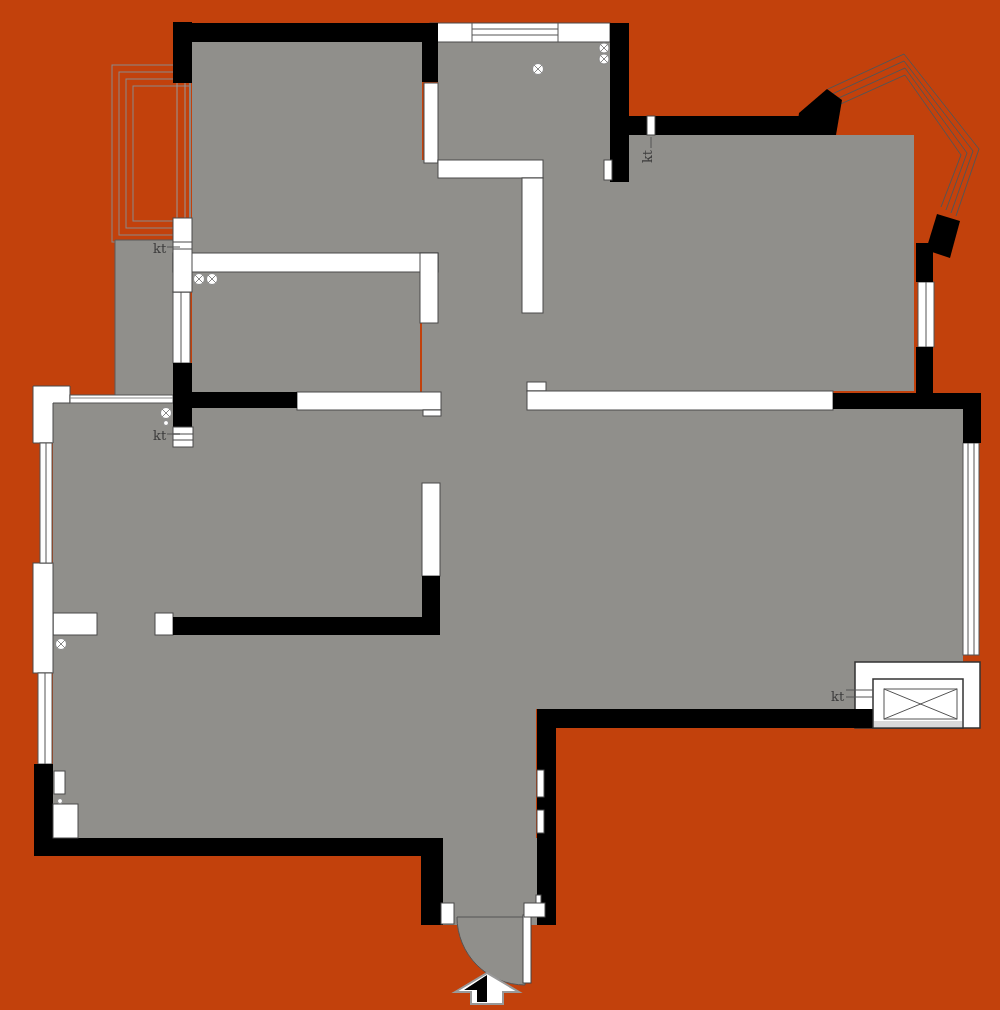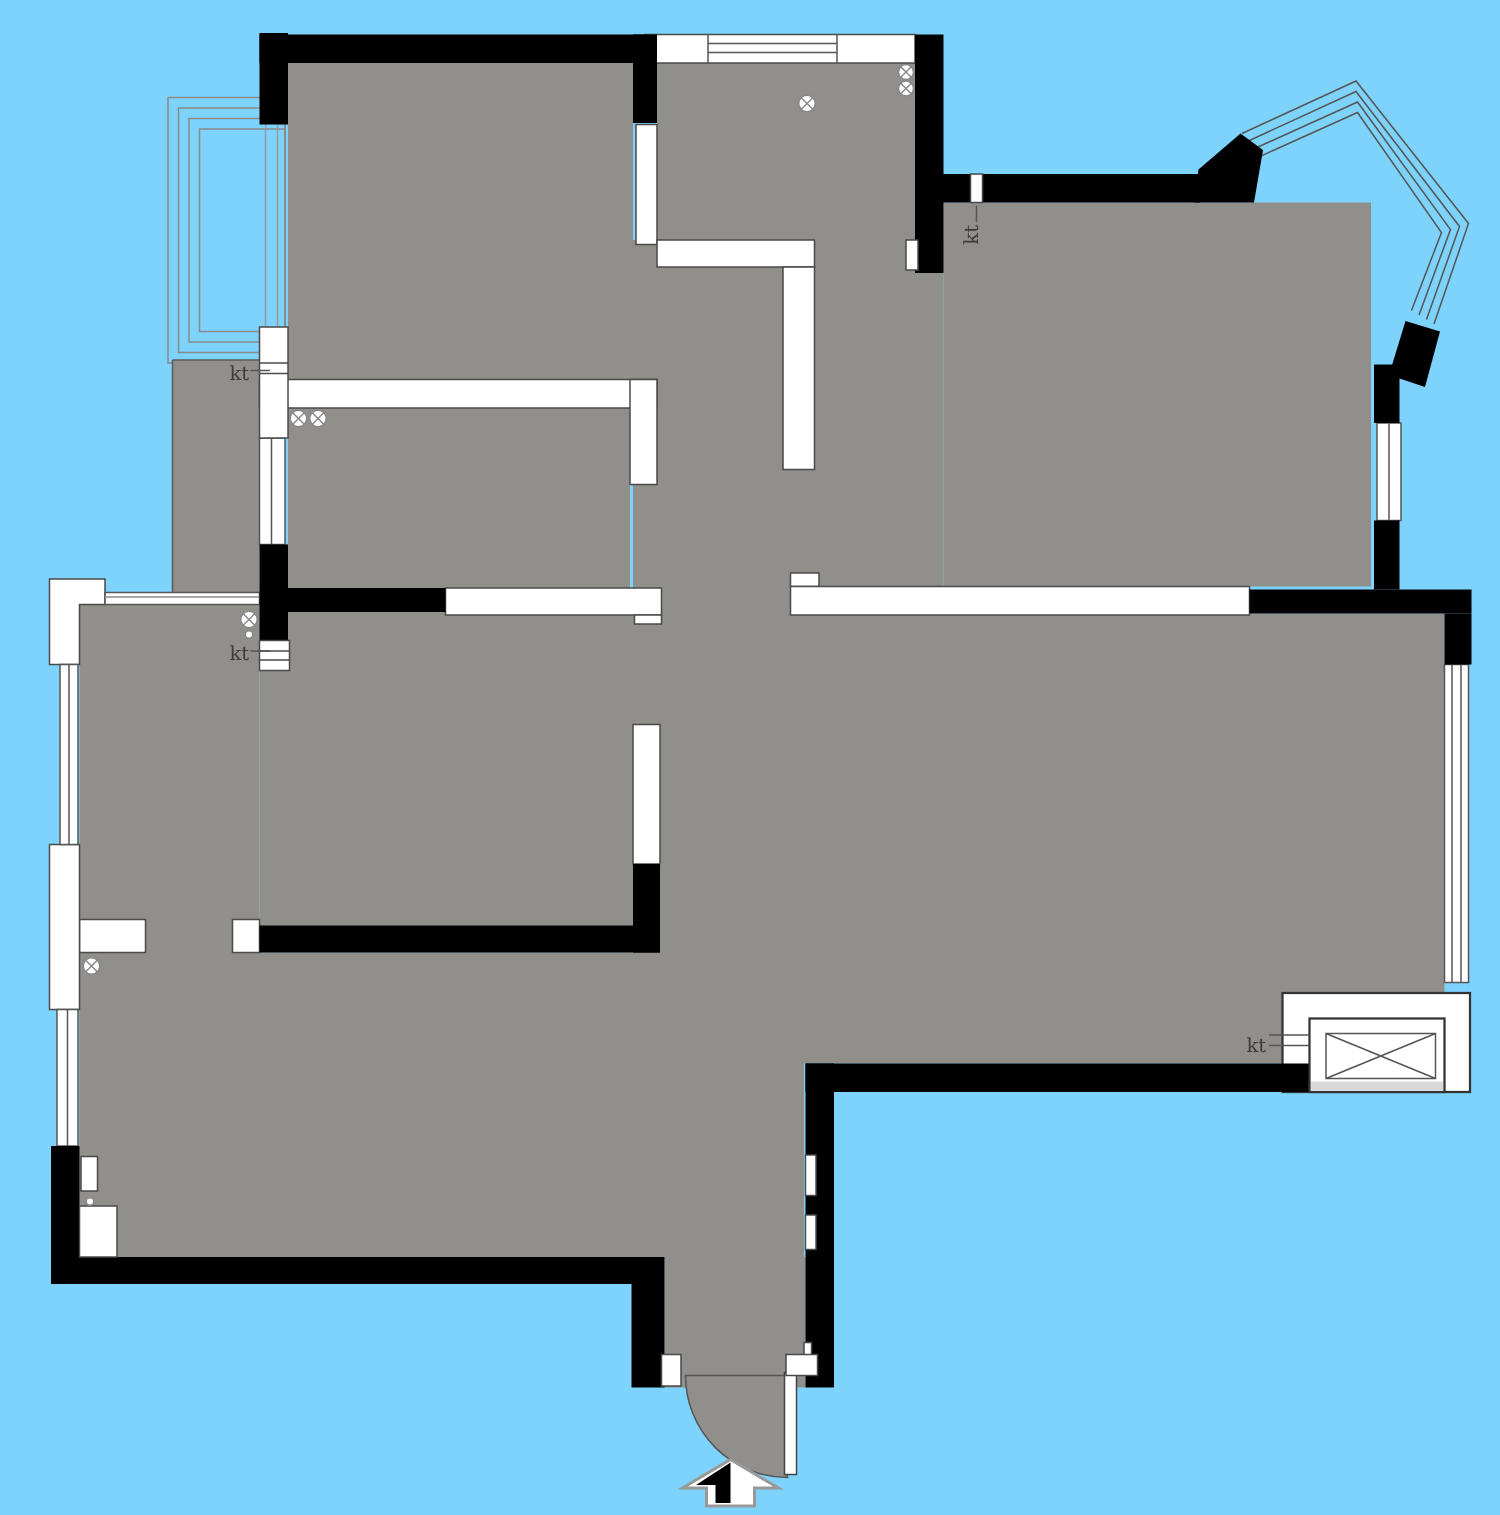--- a/index.html
+++ b/index.html
@@ -1,16 +1,16 @@
 <!DOCTYPE html>
 <html><head>
 <meta charset="utf-8">
 <style>
   html,body{margin:0;padding:0;background:#fff;}
-  .plan-wrap{position:relative;width:1000px;height:1010px;background:#7dd3fc;overflow:hidden;
+  .plan-wrap{position:relative;width:1000px;height:1010px;background:#c2410c;overflow:hidden;
              font-family:"DejaVu Serif", serif;}
   svg{position:absolute;left:0;top:0;}
   text.kt{font-family:"DejaVu Serif", serif;font-size:13px;fill:#3c3c3c;}
 </style>
 </head>
 <body>
 
 <div class="plan-wrap">
 <svg width="1000" height="1010" viewBox="0 0 1000 1010">
 

